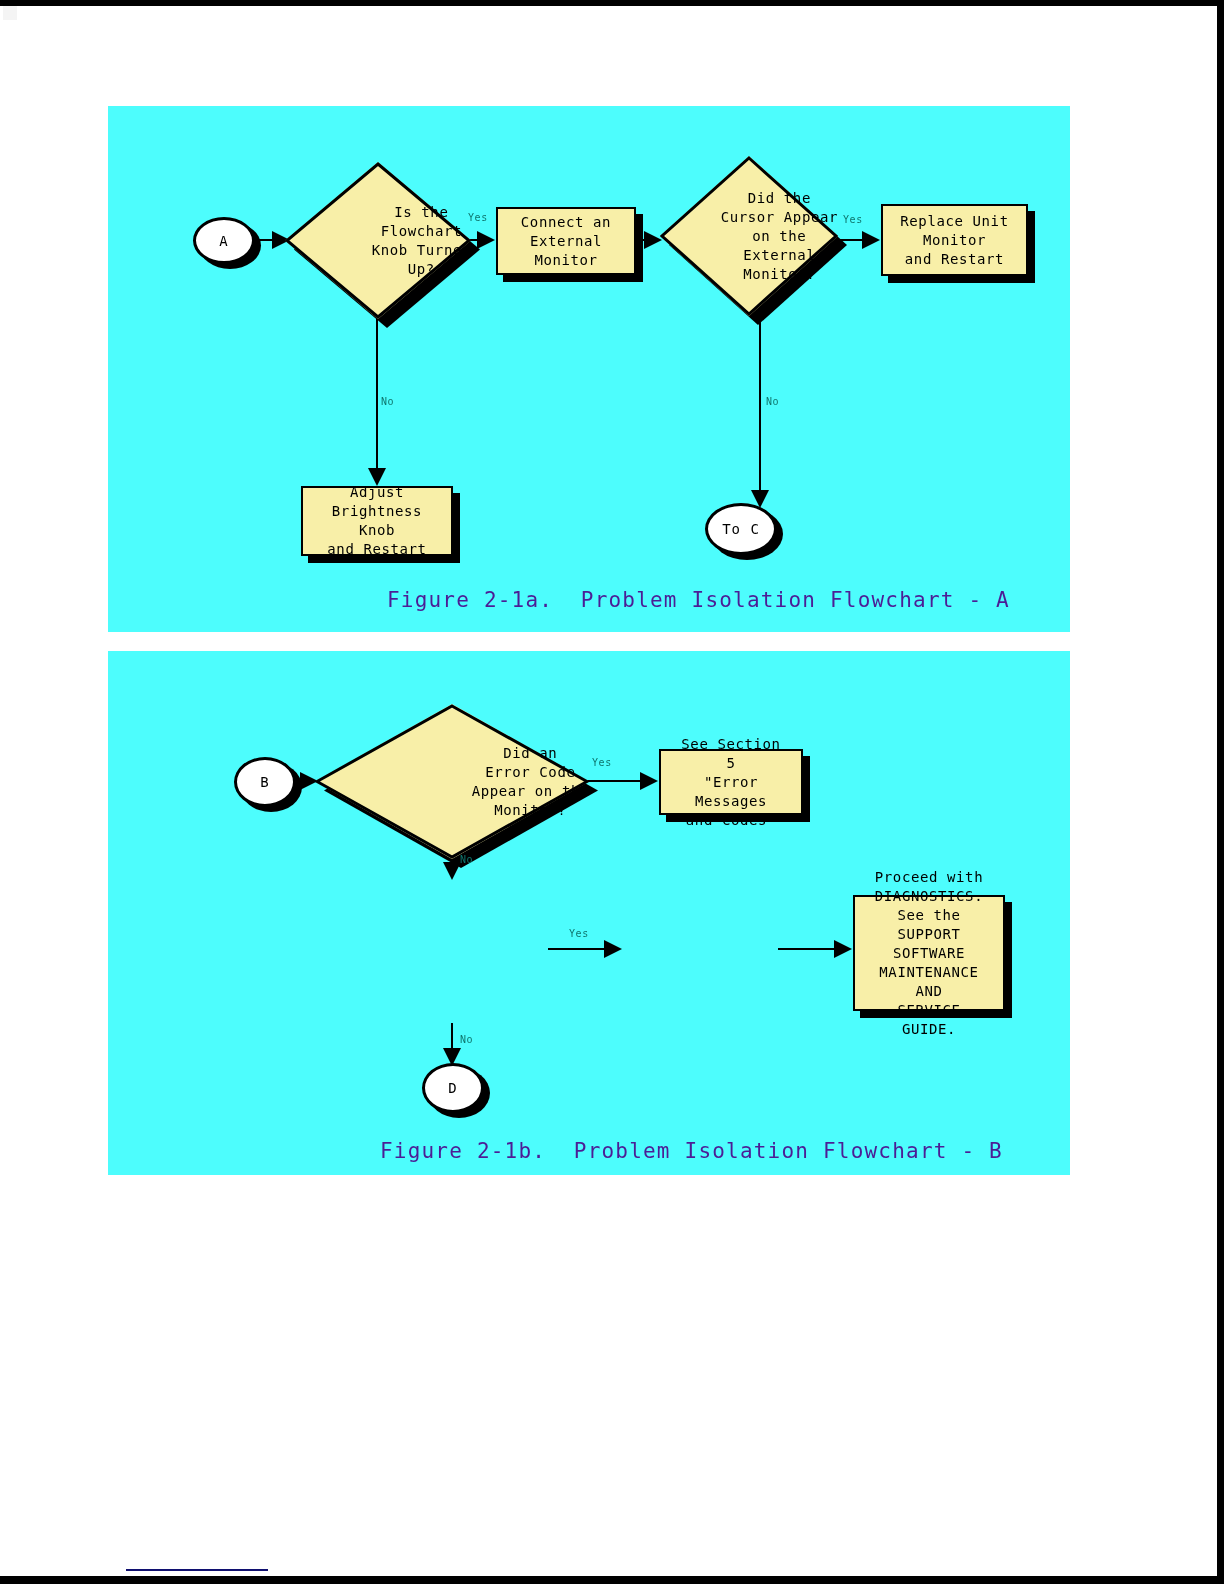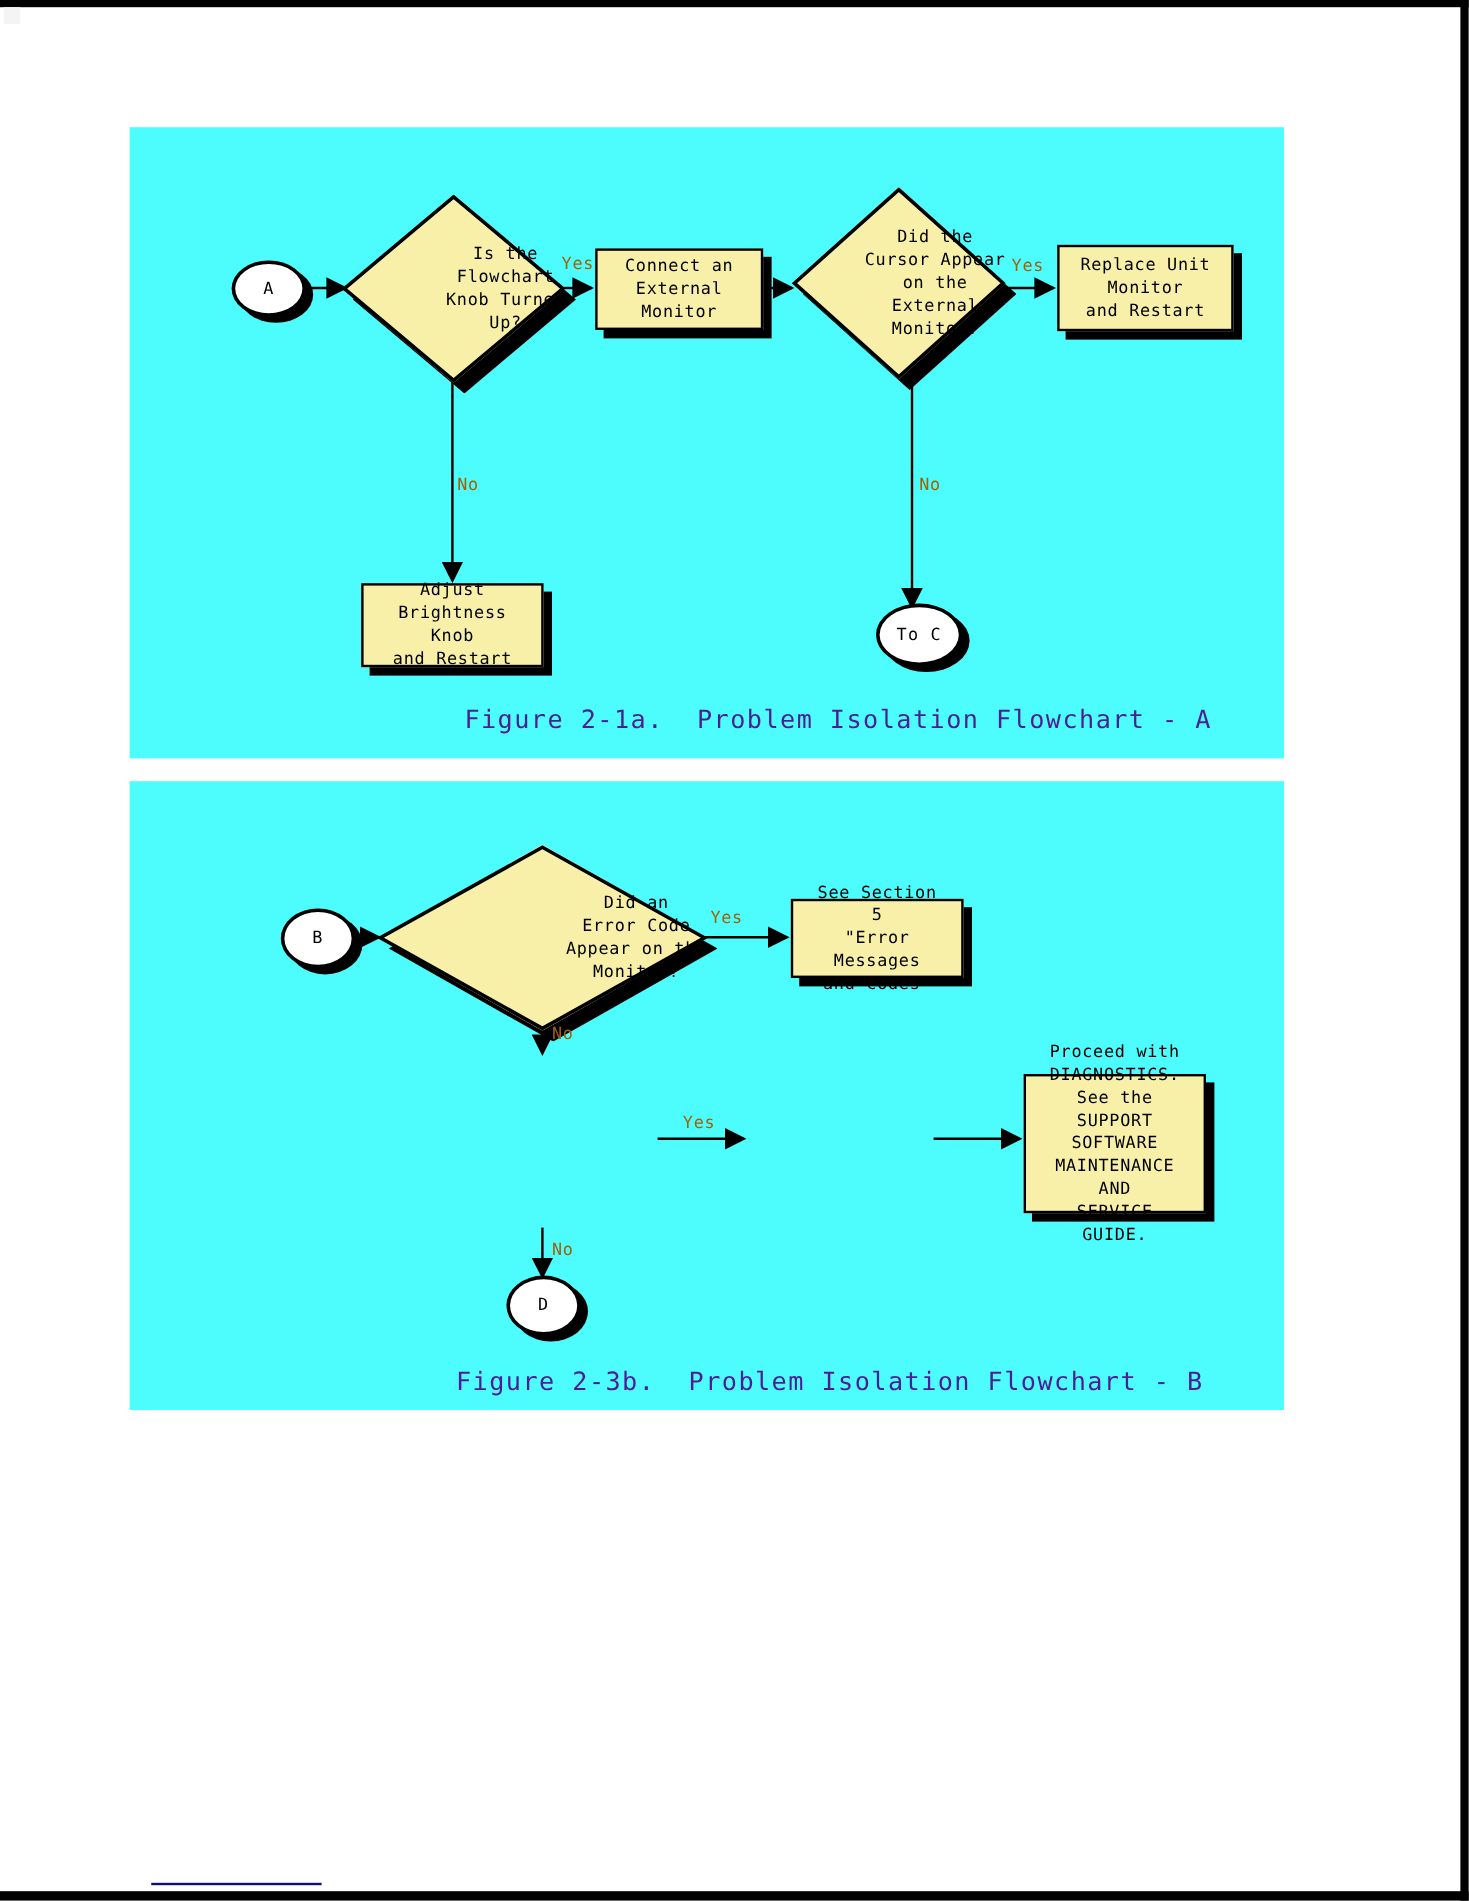--- a/index.html
+++ b/index.html
@@ -143,22 +143,22 @@
 
   
   .conn-svg {
     position: absolute;
     left: 0; top: 0;
     overflow: visible;
     pointer-events: none;
   }
   .edge-label {
     position: absolute;
-    color: #a16207;
-    font-size: 14px;
+    color: #0f766e;
+    font-size: 10px;
     letter-spacing: 0.6px;
     white-space: pre;
   }
 </style>
 </head>
 <body>
 
 <div class="page-rule-top"></div>
 <div class="page-rule-right"></div>
 <div class="page-rule-bottom"></div>
@@ -227,21 +227,21 @@
 Monitor
 and Restart</span>
   </div>
 
   <div class="node proc" style="left:193px; top:380px; width:152px; height:70px;">
     <span>Adjust
 Brightness Knob
 and Restart</span>
   </div>
 
-  <div class="node term" style="left:622px; top:397px; width:72px; height:52px;">
+  <div class="node term" style="left:597px; top:397px; width:72px; height:52px;">
     <span>To C</span>
   </div>
 
   <span class="edge-label" style="left:360px; top:106px;">Yes</span>
   <span class="edge-label" style="left:273px; top:290px;">No</span>
   <span class="edge-label" style="left:735px; top:108px;">Yes</span>
   <span class="edge-label" style="left:658px; top:290px;">No</span>
 
   <span class="caption" style="left:279px; top:482px;">Figure 2-1a.  Problem Isolation Flowchart - A</span>
 </div>
@@ -303,14 +303,14 @@
 
   <div class="node term" style="left:314px; top:412px; width:62px; height:50px;">
     <span>D</span>
   </div>
 
   <span class="edge-label" style="left:484px; top:106px;">Yes</span>
   <span class="edge-label" style="left:352px; top:203px;">No</span>
   <span class="edge-label" style="left:461px; top:277px;">Yes</span>
   <span class="edge-label" style="left:352px; top:383px;">No</span>
 
-  <span class="caption" style="left:272px; top:488px;">Figure 2-3b.  Problem Isolation Flowchart - B</span>
+  <span class="caption" style="left:272px; top:488px;">Figure 2-1b.  Problem Isolation Flowchart - B</span>
 </div>
 
 </body></html>

